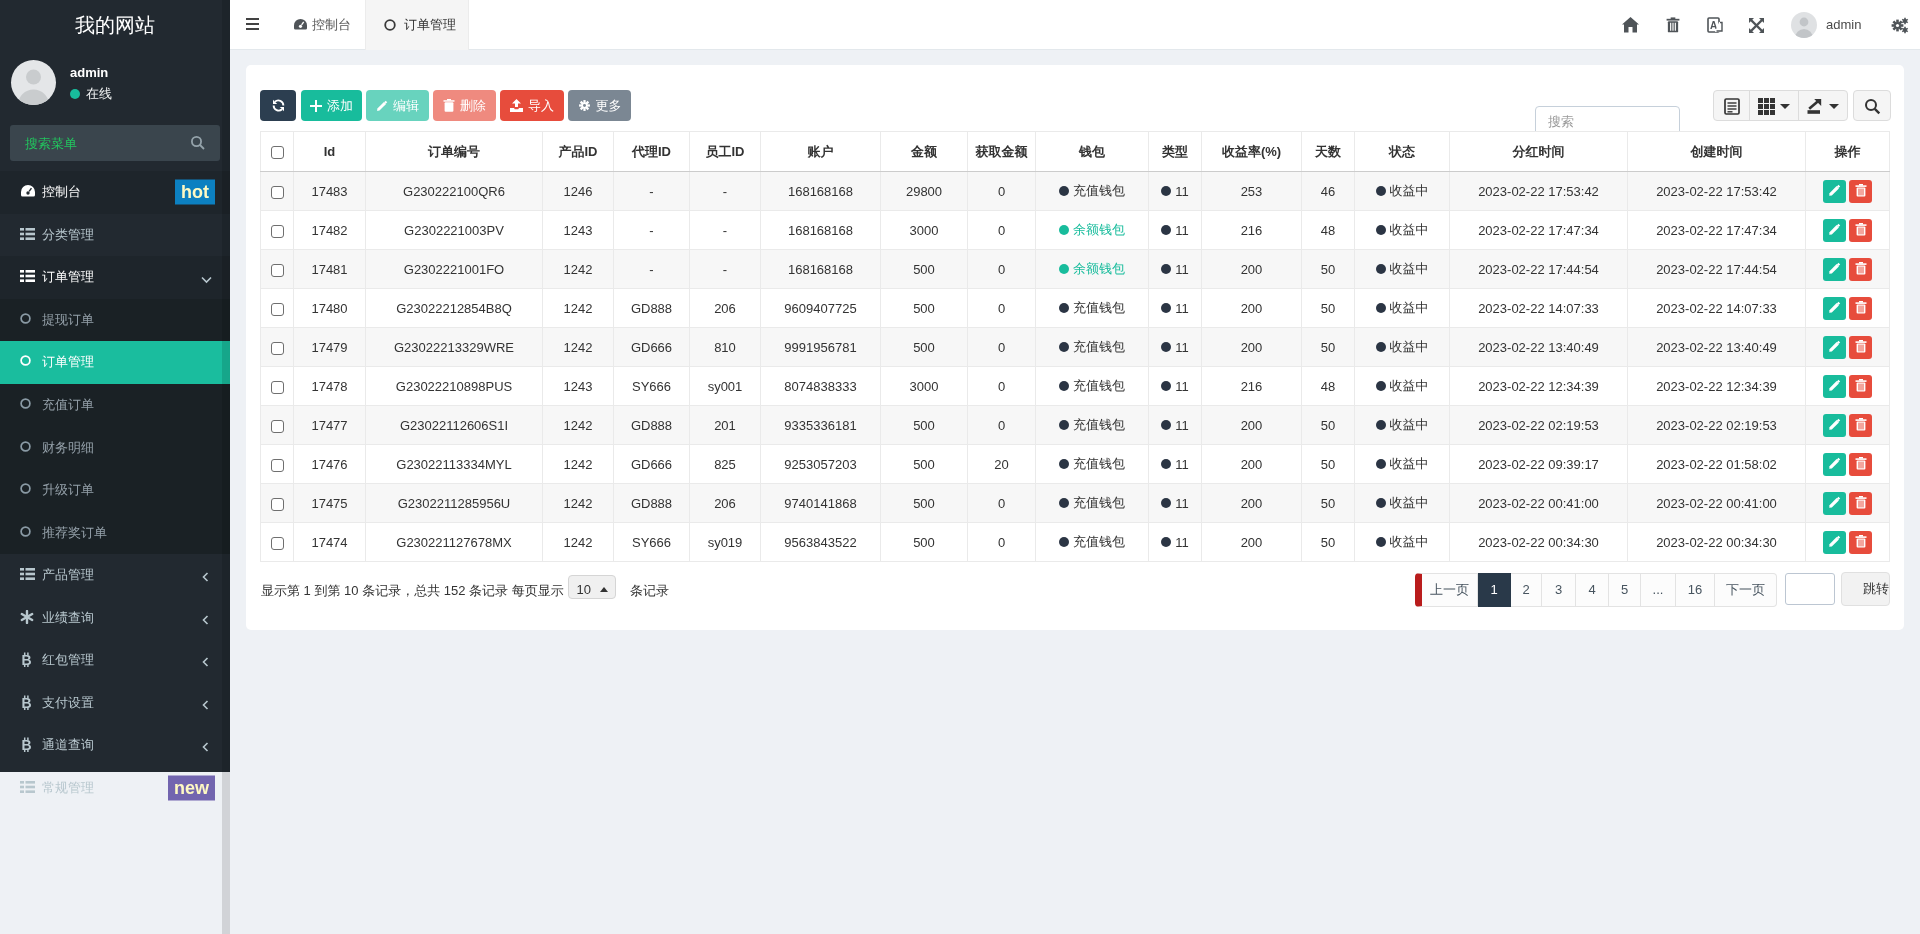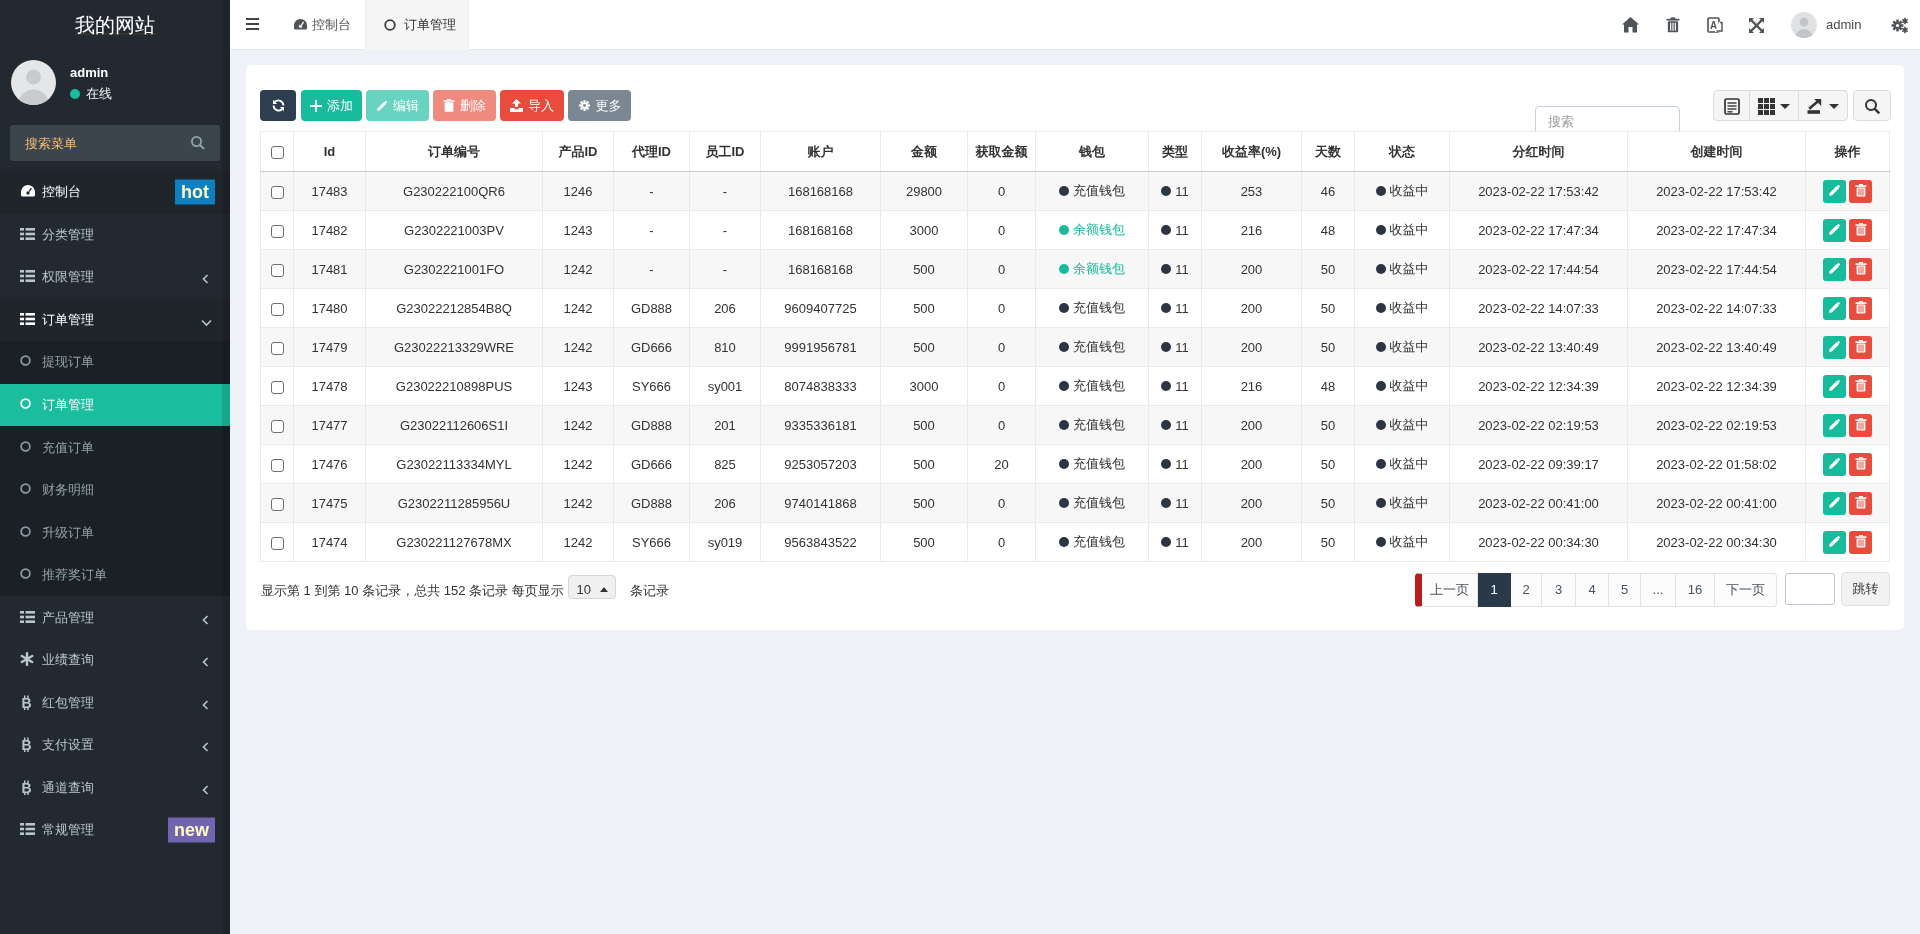--- a/index.html
+++ b/index.html
@@ -1,30 +1,30 @@
 <!DOCTYPE html>
 <html lang="zh"><head>
 <meta charset="utf-8">
 <title>订单管理</title>
 <style>
 * { margin:0; padding:0; box-sizing:border-box; }
 html,body { width:1920px; height:934px; overflow:hidden; }
 body { font-family:"Liberation Sans",sans-serif; font-size:13px; color:#333; background:#eef1f5; position:relative; }
 
 
-.sidebar { position:absolute; left:0; top:0; width:230px; height:934px; background:#222930; z-index:5;text-decoration:underline; }
+.sidebar { position:absolute; left:0; top:0; width:230px; height:772px; background:#222930; z-index:5; }
 .brand { height:50px; line-height:50px; text-align:center; color:#fff; font-size:20px; }
 .userpanel { position:absolute; left:0; top:54px; width:230px; height:60px; }
 .avatar45 { position:absolute; left:11px; top:6px; width:45px; height:45px; border-radius:50%; background:#e4e6e8; overflow:hidden; }
 .avatar45 svg, .avatar26 svg { display:block; }
 .uname { position:absolute; left:70px; top:11px; color:#fff; font-weight:bold; font-size:13px; }
 .ustatus { position:absolute; left:70px; top:31px; color:#f2f4f5; font-size:13px; }
 .ustatus .dot { display:inline-block; width:10px; height:10px; border-radius:50%; background:#18bc9c; margin-right:6px; }
 .sidesearch { position:absolute; left:10px; top:125px; width:210px; height:36px; background:#3a454d; border-radius:3px; }
-.sidesearch .ph { position:absolute; left:15px; top:10px; color:#fdba74; font-size:13px; }
+.sidesearch .ph { position:absolute; left:15px; top:10px; color:#22c55e; font-size:13px; }
 .sidesearch .mag { position:absolute; right:14px; top:10px; }
 
 .menu { position:absolute; left:0; top:171px; width:230px; }
 .mitem { position:relative; height:42.55px; color:#b8c7ce; font-size:13px; }
 .mitem .txt { position:absolute; left:42px; top:50%; transform:translateY(-50%); }
 .mitem .ico { position:absolute; left:20px; top:50%; transform:translateY(-50%); width:16px; height:16px; }
 .submenu { background:#1a2125; color:#95a1aa;padding-left:40px; }
 .mitem.submenu.active { background:#1abd9e; color:#fff; }
 .mitem.actmain { background:#1e252b; color:#fff; }
 .badge { position:absolute; right:15px; top:50%; transform:translateY(-50%); color:#fef9c3; font-size:18px; font-weight:bold; padding:2px 6px; border-radius:0; }
@@ -81,21 +81,21 @@
 .finfo { position:absolute; left:15px; top:510px; height:31px; line-height:31px; color:#333; }
 .psel { position:absolute; left:322px; top:510px; width:48px; height:24px; border:1px solid #d5d5d5; border-radius:4px; background:#f0f0f0; line-height:28px; text-align:center; }
 .psel .caret { border-left:4.5px solid transparent; border-right:4.5px solid transparent; border-top:none; border-bottom:5px solid #333; margin-left:5px; vertical-align:2px; }
 .fafter { position:absolute; left:384px; top:510px; height:31px; line-height:31px; }
 .pag { position:absolute; left:1169px; top:508px; height:34px; display:flex; }
 .pag a { display:block; height:34px; line-height:32px; border:1px solid #e3e3e3; border-left:none; background:#fcfcfc; text-align:center; color:#47545f; }
 .pag a:first-child { border-left:7px solid #b91c1c; border-radius:4px 0 0 4px; }
 .pag a:last-child { border-radius:0 4px 4px 0; }
 .pag a.on { background:#293949; color:#fff; border-color:#293949; }
 .jinput { position:absolute; left:1539px; top:508px; width:50px; height:32px; border:1px solid #bcc6d2; border-radius:3px; background:#fff; }
-.jbtn { position:absolute; left:1595px; top:507px; width:49px; height:34px; border:1px solid #e0e0e0; border-radius:4px; background:#f2f2f2; line-height:32px; text-align:center; }
+.jbtn { position:absolute; left:1595px; top:507px; width:49px; height:34px; border:1px solid #e0e0e0; border-radius:4px; background:#f2f2f2; line-height:32px; text-align:right; }
 </style>
 </head>
 <body>
 
 <div class="sidebar">
   <div class="brand">我的网站</div>
   <div class="userpanel">
     <div class="avatar45">
       <svg width="45" height="45" viewBox="0 0 45 45">
           <circle cx="22.5" cy="17" r="7.5" fill="#c9ccce"></circle>
@@ -127,36 +127,20 @@
             <g fill="#b8c7ce">
               <rect x="0" y="1" width="4" height="2.6"></rect>
               <rect x="5.5" y="1" width="9.5" height="2.6"></rect>
               <rect x="0" y="5.7" width="4" height="2.6"></rect>
               <rect x="5.5" y="5.7" width="9.5" height="2.6"></rect>
               <rect x="0" y="10.4" width="4" height="2.6"></rect>
               <rect x="5.5" y="10.4" width="9.5" height="2.6"></rect>
             </g>
           </svg></span>
         <span class="txt">分类管理</span>
-      </div>
-      <div class="mitem">
-        <span class="ico"><svg width="15" height="14" viewBox="0 0 15 14">
-            <g fill="#b8c7ce">
-              <rect x="0" y="1" width="4" height="2.6"></rect>
-              <rect x="5.5" y="1" width="9.5" height="2.6"></rect>
-              <rect x="0" y="5.7" width="4" height="2.6"></rect>
-              <rect x="5.5" y="5.7" width="9.5" height="2.6"></rect>
-              <rect x="0" y="10.4" width="4" height="2.6"></rect>
-              <rect x="5.5" y="10.4" width="9.5" height="2.6"></rect>
-            </g>
-          </svg></span>
-        <span class="txt">权限管理</span>
-        <span class="chev"><svg width="9" height="10" viewBox="0 0 9 10">
-            <polyline points="6.5,1 2.5,5 6.5,9" fill="none" stroke="#b8c7ce" stroke-width="1.6"></polyline>
-          </svg></span>
       </div>
       <div class="mitem actmain">
         <span class="ico"><svg width="15" height="14" viewBox="0 0 15 14">
             <g fill="#fff">
               <rect x="0" y="1" width="4" height="2.6"></rect>
               <rect x="5.5" y="1" width="9.5" height="2.6"></rect>
               <rect x="0" y="5.7" width="4" height="2.6"></rect>
               <rect x="5.5" y="5.7" width="9.5" height="2.6"></rect>
               <rect x="0" y="10.4" width="4" height="2.6"></rect>
               <rect x="5.5" y="10.4" width="9.5" height="2.6"></rect>

